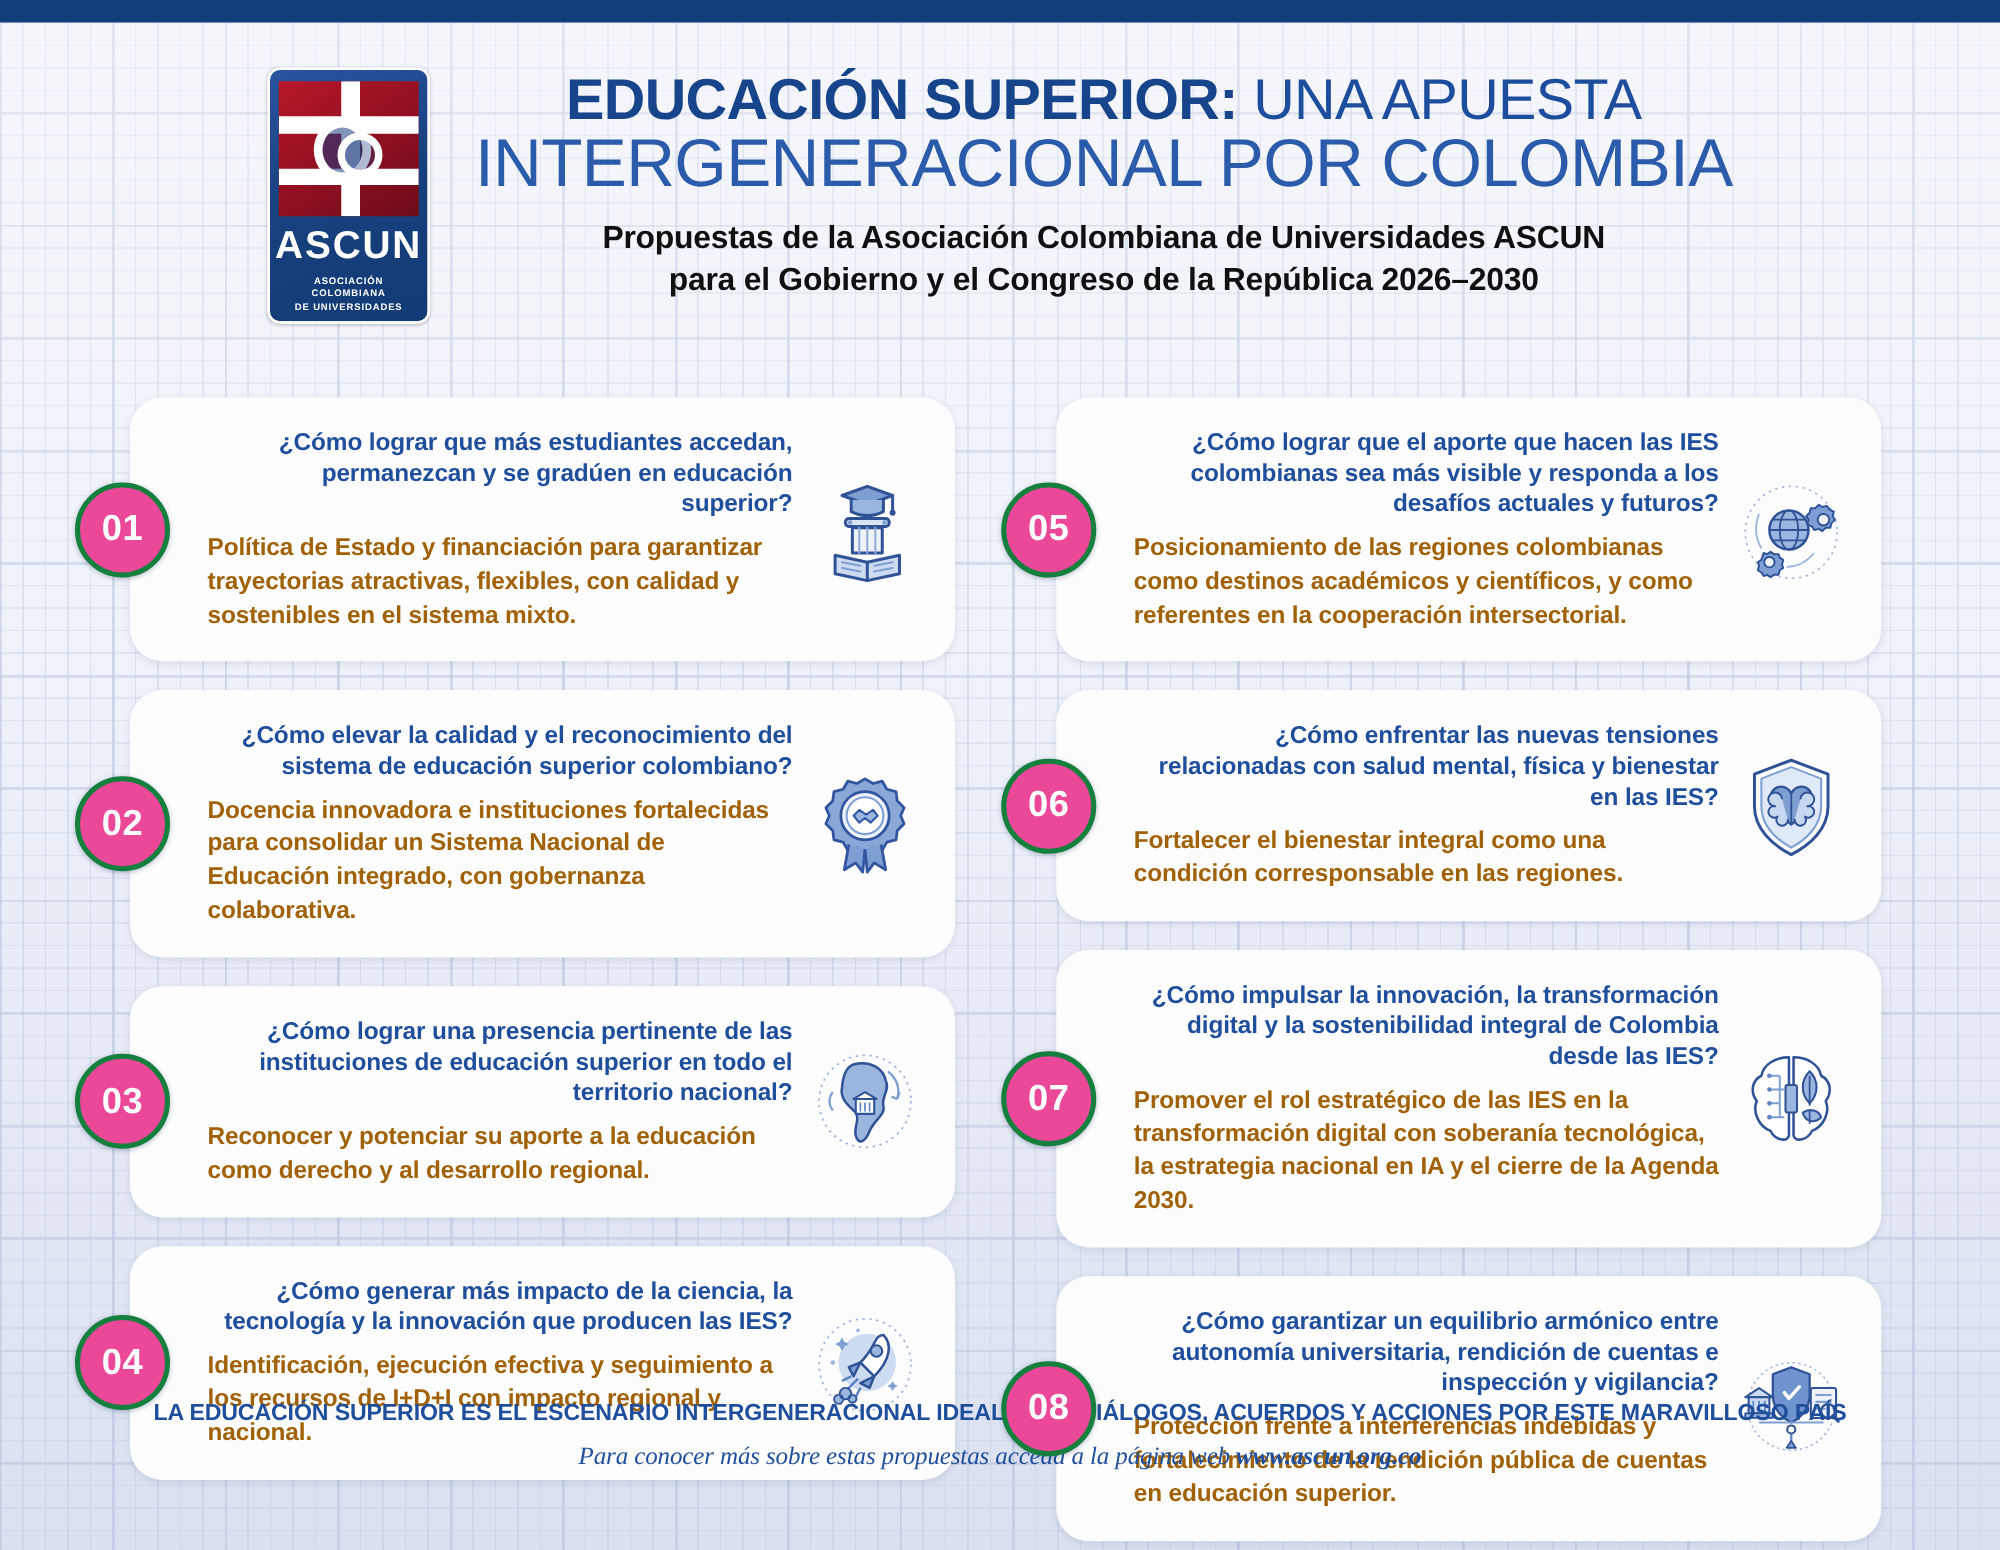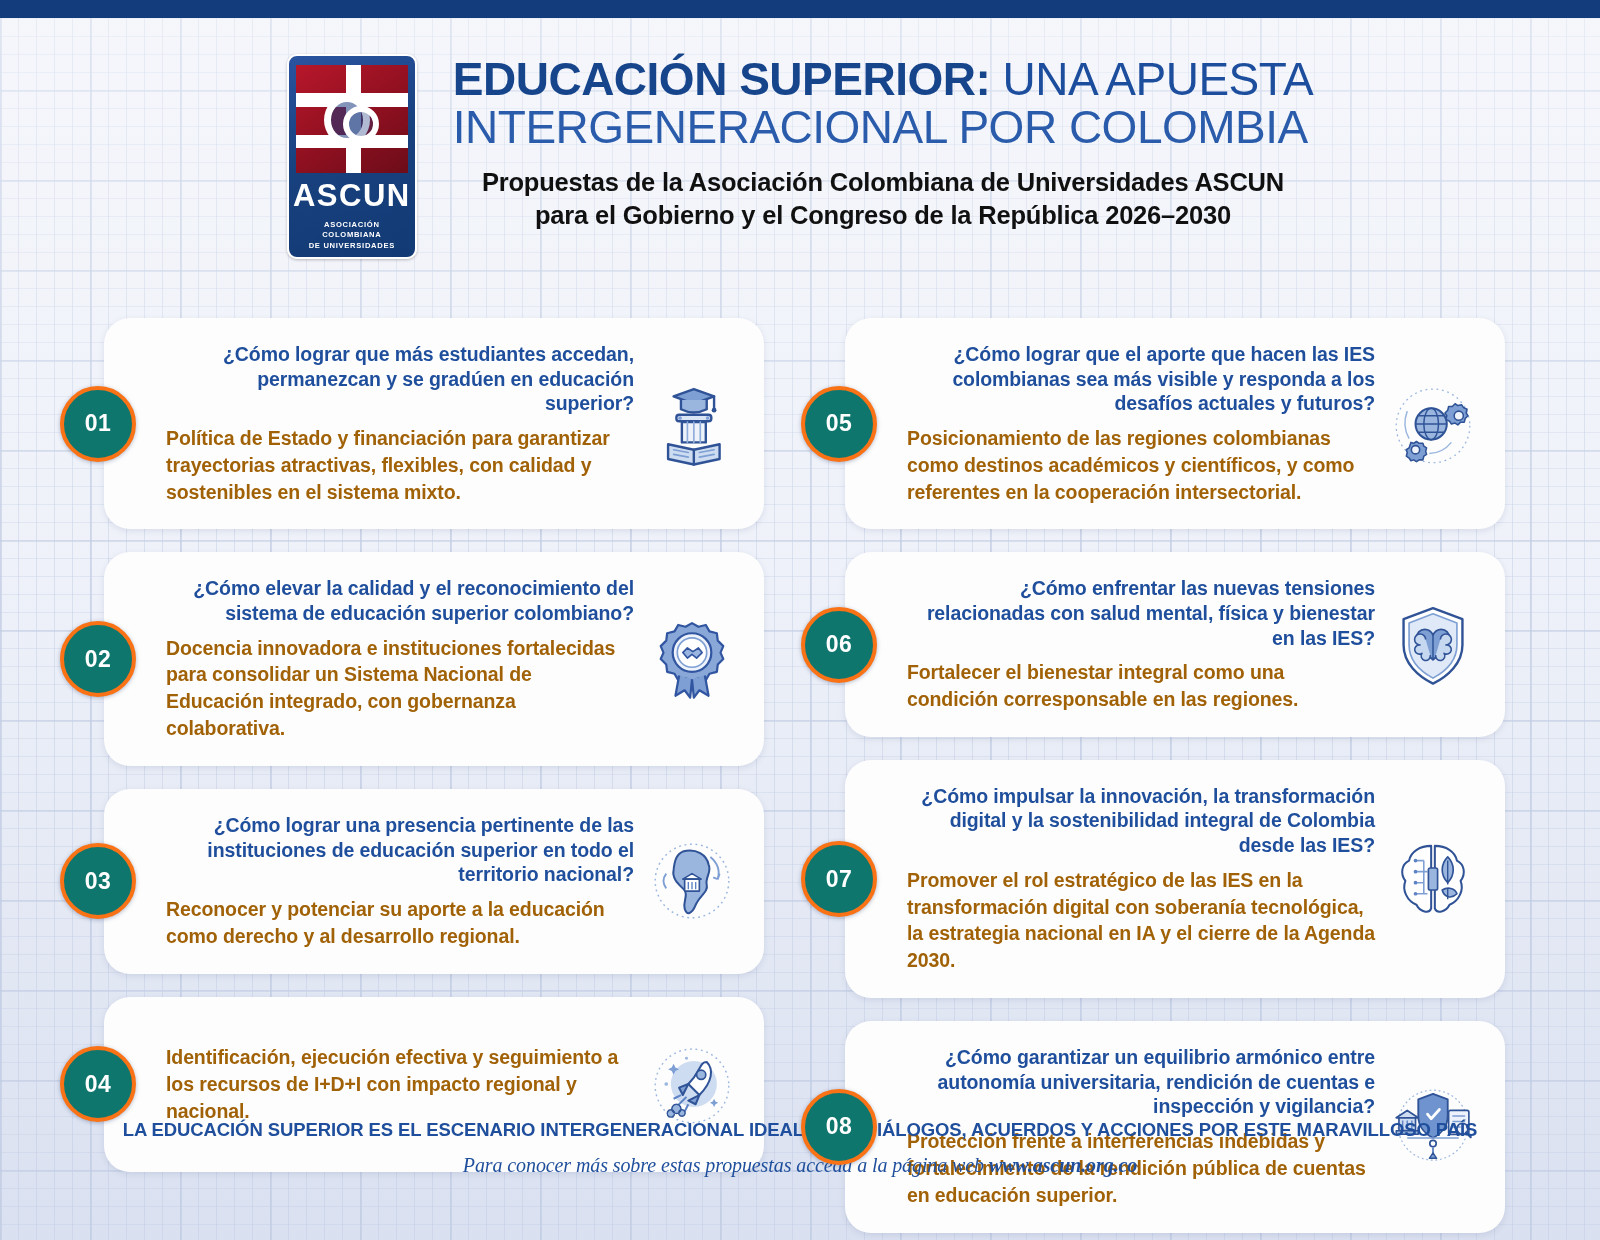--- a/index.html
+++ b/index.html
@@ -149,24 +149,25 @@
     color: #1d4e9e;
     white-space: nowrap;
     text-align: center;
     letter-spacing: -0.5px;
   }
   .title-1 .strong {
     font-weight: bold;
     color: #17458c;
   }
   .title-2 {
-    font-size: 46px;
+    font-size: 54px;
     line-height: 1.06;
     color: #2a5cab;
     white-space: nowrap;
+    text-align: center;
     letter-spacing: -0.5px;
   }
   .subtitle {
     margin-top: 14px;
     font-size: 25.5px;
     font-weight: bold;
     color: #101010;
     text-align: center;
     line-height: 1.32;
     letter-spacing: -0.2px;
@@ -216,28 +217,28 @@
   }
 
   .badge {
     position: absolute;
     left: -44px;
     top: 50%;
     transform: translateY(-50%);
     width: 76px;
     height: 76px;
     border-radius: 50%;
-    background: #0f766e;
-    border: 4px solid #f97316;
+    background: #ec4899;
+    border: 4px solid #15803d;
     box-shadow: 0 1px 4px rgba(40,60,110,0.35);
     display: flex;
     align-items: center;
     justify-content: center;
     color: #ffffff;
-    font-size: 23px;
+    font-size: 29px;
     font-weight: bold;
     letter-spacing: 0.5px;
     z-index: 2;
   }
 
   .icon-box {
     flex: none;
     width: 96px;
     height: 96px;
     display: flex;
@@ -370,20 +371,21 @@
             <path d="M22 42 Q16 50 22 58" stroke="#7e9fd4" stroke-width="2"></path>
             <path d="M70 24 Q82 34 78 48" stroke="#7e9fd4" stroke-width="2"></path>
             <path d="M78 48 L80 42 M78 48 L73 46" stroke="#7e9fd4" stroke-width="2"></path>
           </svg>
         </div>
       </div>
 
       <div class="card">
         <div class="badge">04</div>
         <div class="card-text">
+          <div class="q">¿Cómo generar más impacto de la ciencia, la tecnología y la innovación que producen las IES?</div>
           <div class="a">Identificación, ejecución efectiva y seguimiento a los recursos de I+D+I con impacto regional y nacional.</div>
         </div>
         <div class="icon-box">
           <svg viewBox="0 0 100 100" fill="none" stroke="#3c62a8" stroke-width="2.2" stroke-linejoin="round">
             <circle cx="50" cy="52" r="40" stroke="#9ab6df" stroke-width="1.5" stroke-dasharray="2 4"></circle>
             <circle cx="52" cy="50" r="25" fill="#cddcf1" stroke="none"></circle>
             <path d="M66 26 C74 34 72 48 58 62 L46 50 C60 36 58 26 66 26 Z" fill="#fff" stroke="#2f5396"></path>
             <circle cx="60" cy="40" r="5" fill="#9ab6df" stroke="#2f5396" stroke-width="1.8"></circle>
             <path d="M46 50 L36 54 L40 62 Z" fill="#7e9fd4" stroke="#2f5396"></path>
             <path d="M58 62 L54 72 L46 68 Z" fill="#7e9fd4" stroke="#2f5396"></path>

